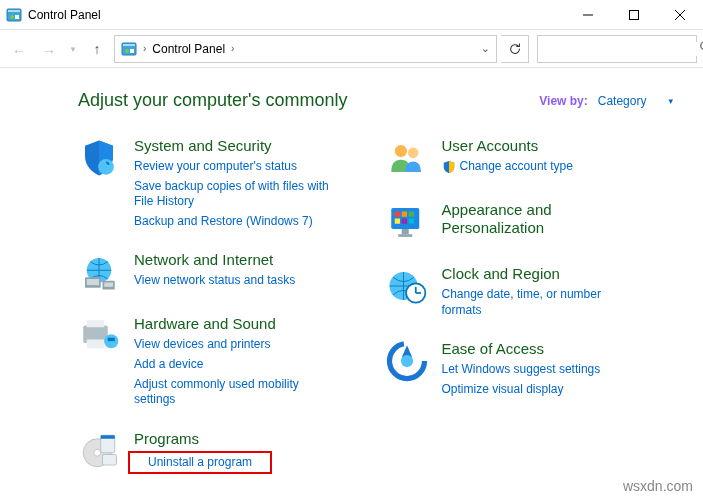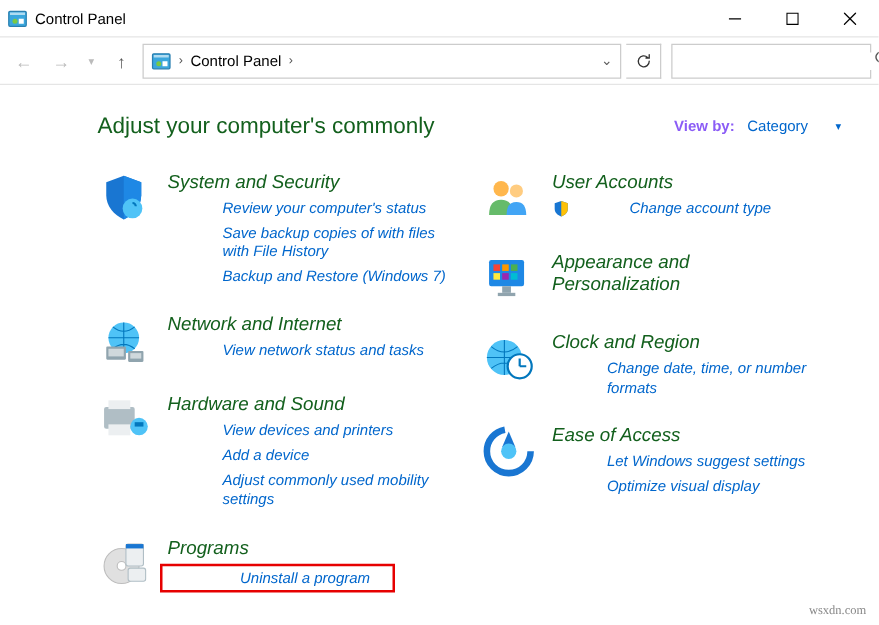--- a/index.html
+++ b/index.html
@@ -27,30 +27,30 @@
     .search-icon { color: #555; }
 
     
     .content { padding: 22px 30px 0 78px; }
     .content-header { display: flex; align-items: center; margin-bottom: 26px; }
     .content-heading { color: #13601d; font-size: 18px; font-weight: 400; }
     .viewby { margin-left: auto; display: flex; align-items: center; gap: 10px; font-size: 12px; }
     .viewby-label { color: #8b5cf6; font-weight: bold; }
     .viewby-value { color: #0066cc; display: flex; align-items: center; gap: 22px; }
 
-    .categories { display: flex; gap: 20px; font-style: italic; }
+    .categories { display: flex; gap: 20px; }
     .col { flex: 1; display: flex; flex-direction: column; gap: 22px; }
     .cat { display: flex; gap: 14px; }
     .cat-icon { width: 42px; height: 42px; flex-shrink: 0; }
     .cat-body { display: flex; flex-direction: column; gap: 4px; align-items: flex-start; }
     .cat-title { color: #13601d; font-size: 15px; font-weight: 400; line-height: 1.2; }
-    .cat-link { color: #0066cc; font-size: 12px; line-height: 1.3; margin-left: 44px; }
+    .cat-link { color: #0066cc; font-size: 12px; line-height: 1.3; }
     .highlight-box { border: 2px solid #e60000; padding: 2px 18px; margin-left: -6px; margin-top:-1px; }
 
-    .watermark { position: absolute; bottom: 6px; right: 10px; color: #888; font-size: 10px; font-family: Liberation Serif, serif; }
+    .watermark { position: absolute; bottom: 6px; right: 10px; color: #888; font-size: 14px; }
   </style>
 </head>
 <body>
 
 <div class="titlebar">
   <svg class="titlebar-icon" viewBox="0 0 16 16">
     <rect x="1" y="2" width="14" height="12" rx="1" fill="#3ba7dd" stroke="#2a7fb0"></rect>
     <rect x="2" y="3" width="12" height="2" fill="#fff" opacity="0.6"></rect>
     <circle cx="6" cy="10" r="2" fill="#7ac943"></circle>
     <rect x="9" y="8" width="4" height="4" fill="#fff"></rect>

